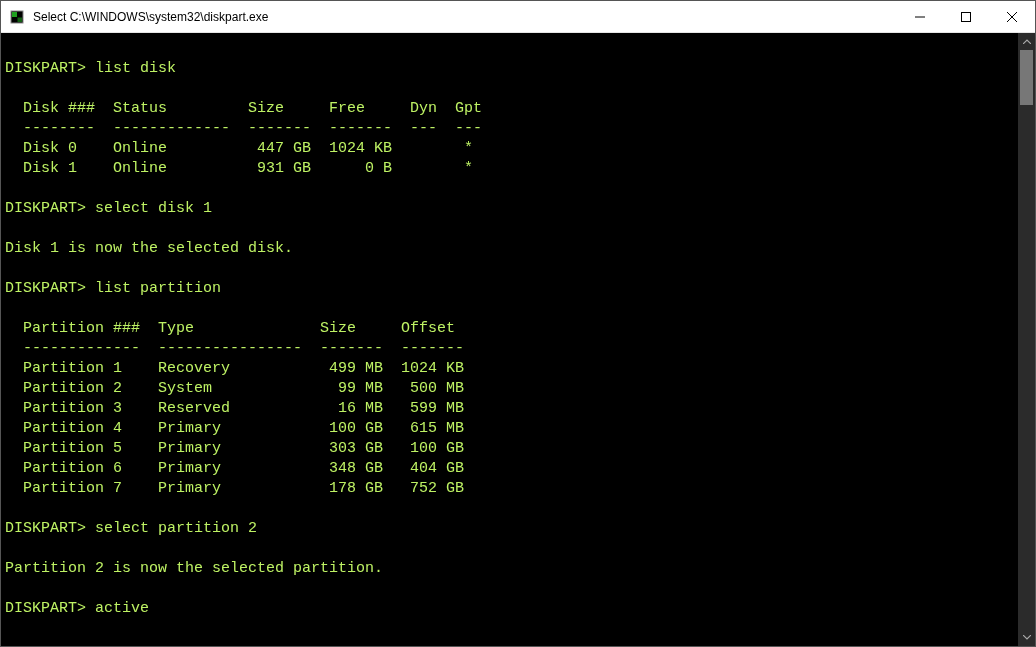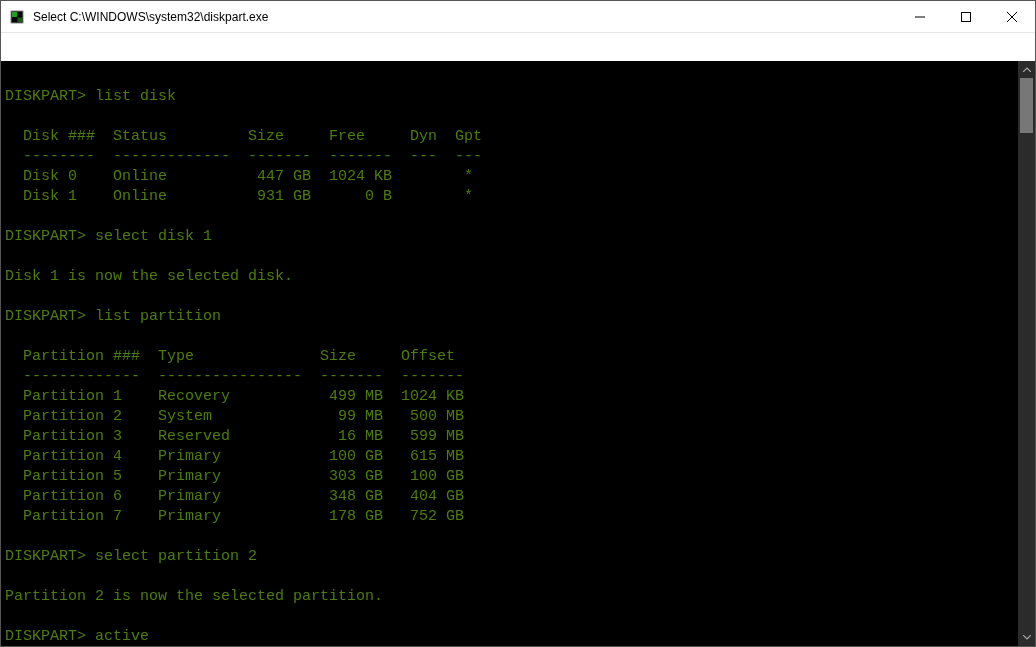--- a/index.html
+++ b/index.html
@@ -14,21 +14,20 @@
       height: 647px;
       overflow: hidden;
     }
     .window {
       width: 1036px;
       height: 647px;
       background: #ffffff;
       display: flex;
       flex-direction: column;
       border: 1px solid #555;
-      gap: 28px;
     }
     .titlebar {
       height: 32px;
       background: #ffffff;
       display: flex;
       align-items: center;
       padding-left: 8px;
       border-bottom: 1px solid #e5e5e5;
     }
     .titlebar-icon {
@@ -60,21 +59,21 @@
     }
     .console-wrap {
       flex: 1;
       display: flex;
       background: #000;
       overflow: hidden;
     }
     .console {
       flex: 1;
       background: #000;
-      color: #4d7c0f;
+      color: #bef264;
       font-family: Consolas, "Courier New", monospace;
       font-size: 15px;
       line-height: 20px;
       padding: 6px 4px 4px 4px;
       white-space: pre;
       overflow: hidden;
     }
     .scrollbar {
       width: 17px;
       background: #2b2b2b;

